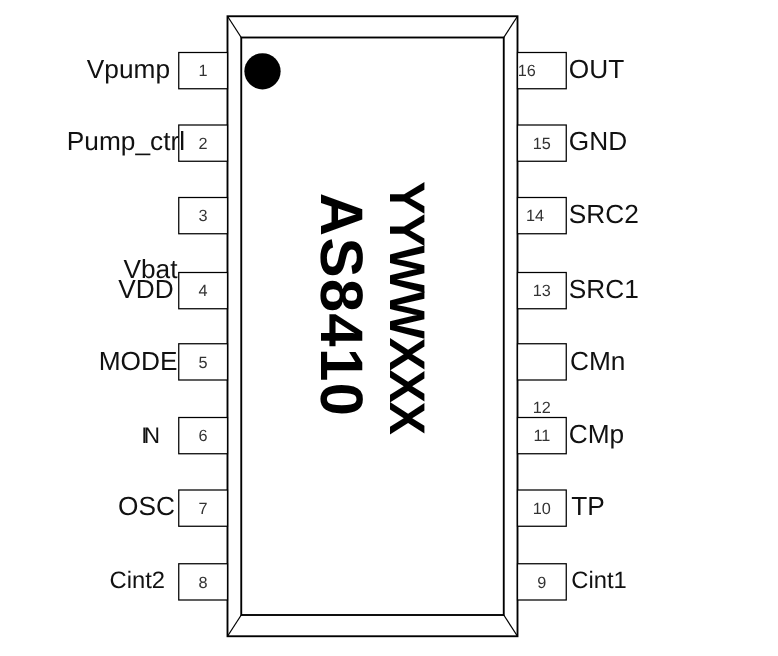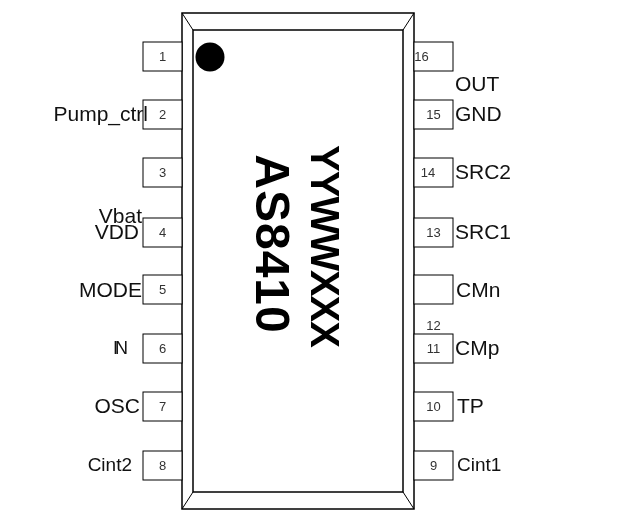--- a/index.html
+++ b/index.html
@@ -63,29 +63,30 @@
 
   <div class="pin-num" style="left:414px;top:42px;width:15px;">16</div>
   <div class="pin-num" style="left:414px;top:100px;width:39px;">15</div>
   <div class="pin-num" style="left:414px;top:158px;width:28px;">14</div>
   <div class="pin-num" style="left:414px;top:218px;width:39px;">13</div>
   <div class="pin-num" style="left:414px;top:275px;width:39px;margin-top:36px;">12</div>
   <div class="pin-num" style="left:414px;top:334px;width:39px;">11</div>
   <div class="pin-num" style="left:414px;top:392px;width:39px;">10</div>
   <div class="pin-num" style="left:414px;top:451px;width:39px;">9</div>
 
+  <div class="pin-label left" style="right:486px;top:44px;">Vpump</div>
   <div class="pin-label left" style="right:474px;top:102px;">Pump_ctrl</div>
   <div class="pin-label left" style="right:480px;top:160px;margin-top:44px;">Vbat</div>
   <div class="pin-label left" style="right:483px;top:220px;">VDD</div>
   <div class="pin-label left" style="right:480px;top:278px;">MODE</div>
   <div class="pin-label left" style="right:497px;top:336px;font-size:18px;letter-spacing:-3px;margin-left:32px;">IN</div>
   <div class="pin-label left" style="right:482px;top:394px;">OSC</div>
   <div class="pin-label left" style="right:490px;top:453px;font-size:19px;">Cint2</div>
 
-  <div class="pin-label right" style="left:455px;top:44px;margin-top:28px;">OUT</div>
+  <div class="pin-label right" style="left:455px;top:44px;">OUT</div>
   <div class="pin-label right" style="left:455px;top:102px;">GND</div>
   <div class="pin-label right" style="left:455px;top:160px;">SRC2</div>
   <div class="pin-label right" style="left:455px;top:220px;">SRC1</div>
   <div class="pin-label right" style="left:456px;top:278px;">CMn</div>
   <div class="pin-label right" style="left:455px;top:336px;">CMp</div>
   <div class="pin-label right" style="left:457px;top:394px;">TP</div>
   <div class="pin-label right" style="left:457px;top:453px;font-size:19px;">Cint1</div>
 
   <div class="marking" style="left:147px;top:222px;width:250px;height:44px;line-height:44px;font-size:48px;text-align:center;letter-spacing:1px;transform:rotate(90deg);">AS8410</div>
   <div class="marking" style="left:190px;top:226px;width:270px;height:40px;line-height:40px;font-size:40px;text-align:center;letter-spacing:-1px;transform:rotate(90deg);">YYWWXXX</div>

